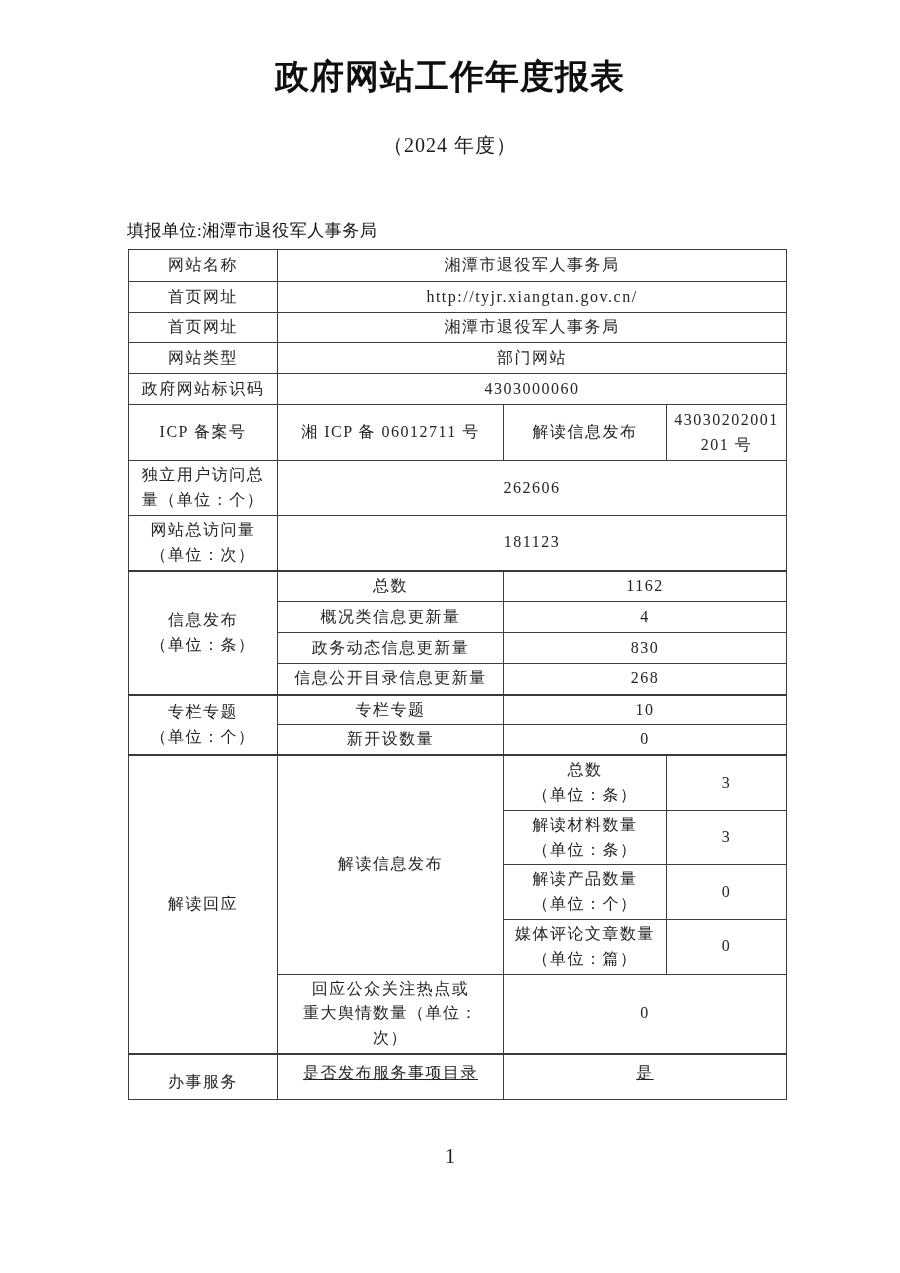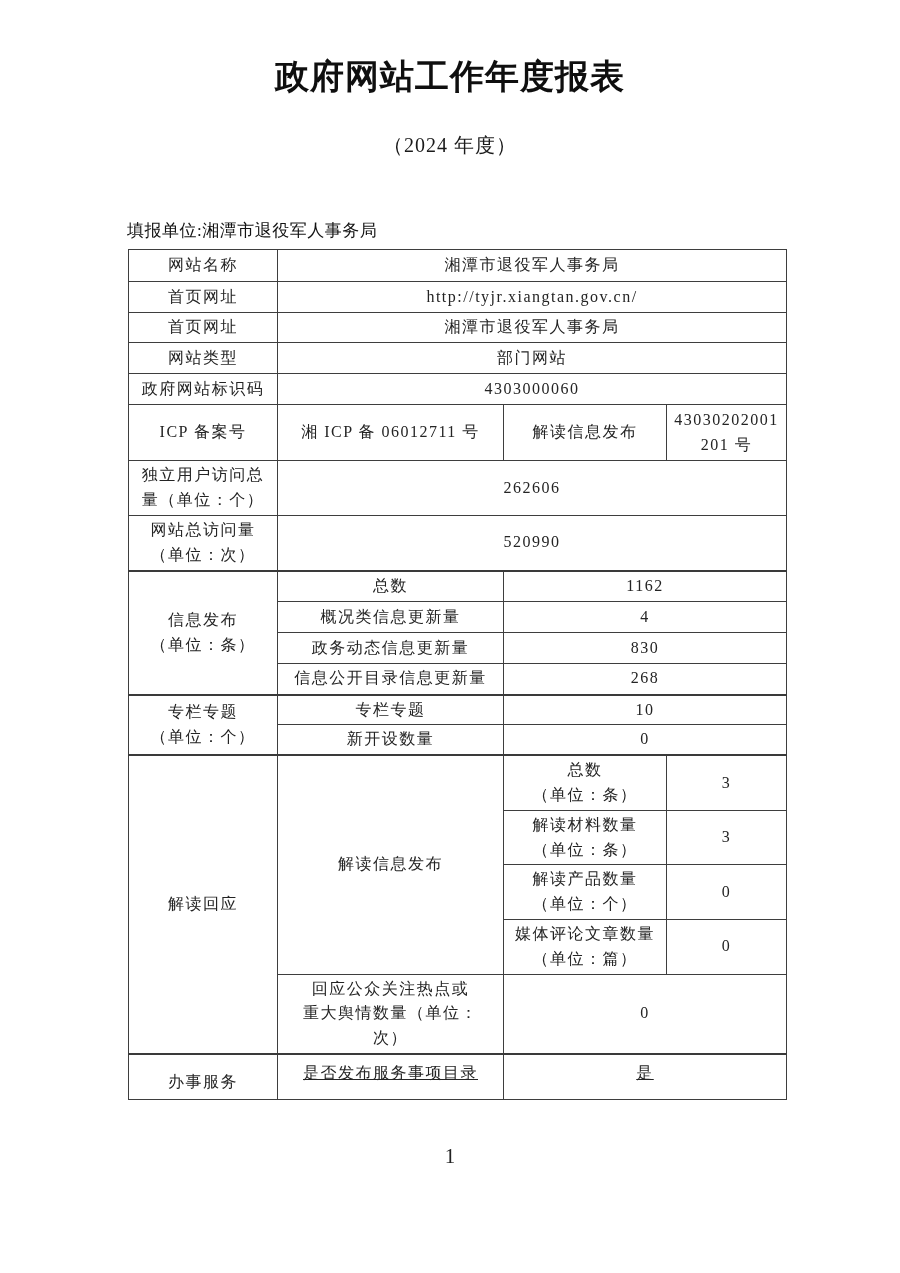--- a/index.html
+++ b/index.html
@@ -122,21 +122,21 @@
 
     <tr class="h55">
       <td class="preline">独立用户访问总
 量（单位：个）</td>
       <td colspan="3">262606</td>
     </tr>
 
     <tr class="h55">
       <td class="preline">网站总访问量
 （单位：次）</td>
-      <td colspan="3">520990</td>
+      <td colspan="3">181123</td>
     </tr>
 
     <tr class="h31 sect">
       <td rowspan="4" class="preline">信息发布
 （单位：条）</td>
       <td>总数</td>
       <td colspan="2">1162</td>
     </tr>
     <tr class="h31">
       <td>概况类信息更新量</td>

